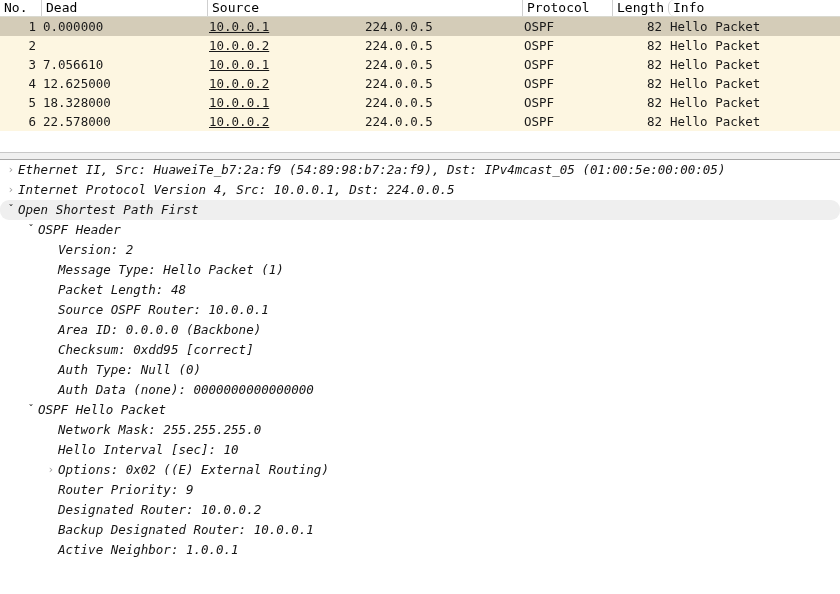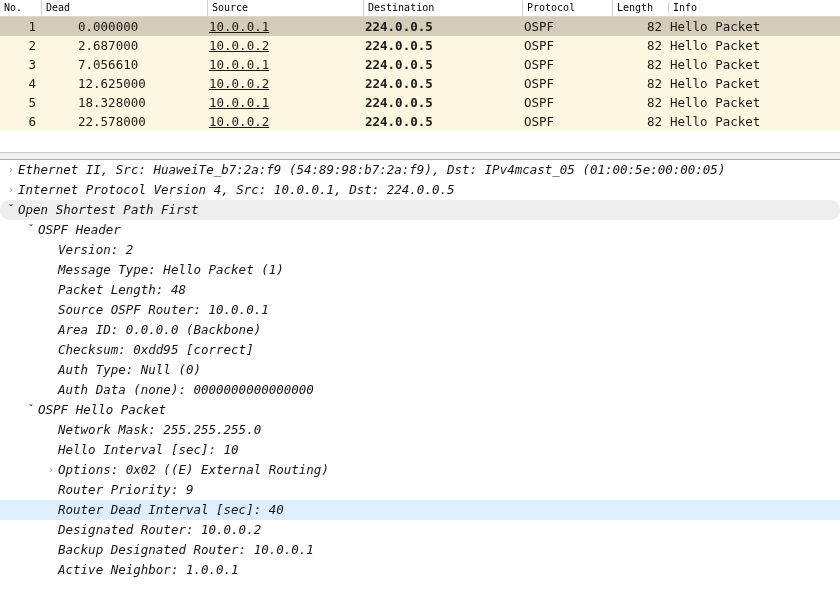--- a/index.html
+++ b/index.html
@@ -37,21 +37,21 @@
   }
   .col-head {
     position: absolute;
     top: 0;
     height: 16px;
     line-height: 16px;
     padding-left: 4px;
     box-sizing: border-box;
     overflow: hidden;
     font-family: "DejaVu Sans Mono", "Liberation Mono", monospace;
-    font-size: 10px;
+    font-size: 13px;
   }
   .col-head + .col-head { border-left: 1px solid #cfcfcf; }
 
   #packet-rows { position: relative; }
   .packet-row {
     position: relative;
     height: 19px;
     line-height: 19px;
     background: #fdf6e1;
     white-space: nowrap;
@@ -63,23 +63,23 @@
   }
   .packet-row .cell {
     position: absolute;
     top: 0;
     height: 19px;
     line-height: 19px;
     overflow: hidden;
     box-sizing: border-box;
   }
   .cell.num     { left: 0;   width: 36px; text-align: right; }
-  .cell.time    { left: 41px; width: 160px; text-align: left; padding-left: 2px; margin-left: 35px;}
+  .cell.time    { left: 41px; width: 160px; text-align: left; padding-left: 2px;}
   .cell.src     { left: 207px; width: 150px; padding-left: 2px; text-decoration: underline;}
-  .cell.dst     { left: 363px; width: 155px; padding-left: 2px; font-weight: bold;}
+  .cell.dst     { left: 363px; width: 155px; padding-left: 2px;}
   .cell.proto   { left: 522px; width: 90px; padding-left: 2px;}
   .cell.len     { left: 612px; width: 50px; text-align: right; }
   .cell.info    { left: 668px; width: 170px; padding-left: 2px;}
 
   #list-blank {
     background: #ffffff;
     height: 100%;
   }
 
   
@@ -140,39 +140,37 @@
 </style>
 </head>
 <body>
 
 <div id="packet-list-pane">
 
   <div id="packet-list-header">
       <div class="col-head" style="left: 0px; width: 41px;">No.</div>
       <div class="col-head" style="left: 41px; width: 166px;">Dead</div>
       <div class="col-head" style="left: 207px; width: 156px;">Source</div>
-      <div class="col-head" style="left: 363px; width: 159px;">Destination</div>
       <div class="col-head" style="left: 522px; width: 90px;">Protocol</div>
       <div class="col-head" style="left: 612px; width: 56px;">Length</div>
       <div class="col-head" style="left: 668px; width: 172px; border-radius: 6px;">Info</div>
     </div>
 
   <div id="packet-rows">
       <div class="packet-row selected">
         <div class="cell num">1</div>
         <div class="cell time">0.000000</div>
         <div class="cell src">10.0.0.1</div>
         <div class="cell dst">224.0.0.5</div>
         <div class="cell proto">OSPF</div>
         <div class="cell len">82</div>
         <div class="cell info">Hello Packet</div>
       </div>
       <div class="packet-row">
         <div class="cell num">2</div>
-        <div class="cell time">2.687000</div>
         <div class="cell src">10.0.0.2</div>
         <div class="cell dst">224.0.0.5</div>
         <div class="cell proto">OSPF</div>
         <div class="cell len">82</div>
         <div class="cell info">Hello Packet</div>
       </div>
       <div class="packet-row">
         <div class="cell num">3</div>
         <div class="cell time">7.056610</div>
         <div class="cell src">10.0.0.1</div>
@@ -226,17 +224,16 @@
     <div class="detail-row"><span class="ind2"></span><span class="twisty blank">&nbsp;</span><span class="detail-label">Source OSPF Router: 10.0.0.1</span></div>
     <div class="detail-row"><span class="ind2"></span><span class="twisty blank">&nbsp;</span><span class="detail-label">Area ID: 0.0.0.0 (Backbone)</span></div>
     <div class="detail-row"><span class="ind2"></span><span class="twisty blank">&nbsp;</span><span class="detail-label">Checksum: 0xdd95 [correct]</span></div>
     <div class="detail-row"><span class="ind2"></span><span class="twisty blank">&nbsp;</span><span class="detail-label">Auth Type: Null (0)</span></div>
     <div class="detail-row"><span class="ind2"></span><span class="twisty blank">&nbsp;</span><span class="detail-label">Auth Data (none): 0000000000000000</span></div>
     <div class="detail-row"><span class="ind1"></span><span class="twisty expanded">ˇ</span><span class="detail-label">OSPF Hello Packet</span></div>
     <div class="detail-row"><span class="ind2"></span><span class="twisty blank">&nbsp;</span><span class="detail-label">Network Mask: 255.255.255.0</span></div>
     <div class="detail-row"><span class="ind2"></span><span class="twisty blank">&nbsp;</span><span class="detail-label">Hello Interval [sec]: 10</span></div>
     <div class="detail-row"><span class="ind2"></span><span class="twisty collapsed">›</span><span class="detail-label">Options: 0x02 ((E) External Routing)</span></div>
     <div class="detail-row"><span class="ind2"></span><span class="twisty blank">&nbsp;</span><span class="detail-label">Router Priority: 9</span></div>
-    <div class="detail-row hl-blue"><span class="ind2"></span><span class="twisty blank">&nbsp;</span><span class="detail-label">Router Dead Interval [sec]: 40</span></div>
     <div class="detail-row"><span class="ind2"></span><span class="twisty blank">&nbsp;</span><span class="detail-label">Designated Router: 10.0.0.2</span></div>
     <div class="detail-row"><span class="ind2"></span><span class="twisty blank">&nbsp;</span><span class="detail-label">Backup Designated Router: 10.0.0.1</span></div>
     <div class="detail-row"><span class="ind2"></span><span class="twisty blank">&nbsp;</span><span class="detail-label">Active Neighbor: 1.0.0.1</span></div>
   </div>
 
 </body></html>

